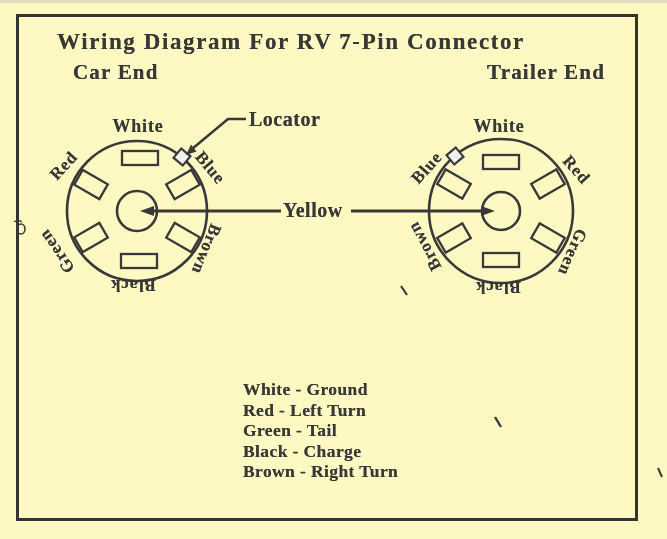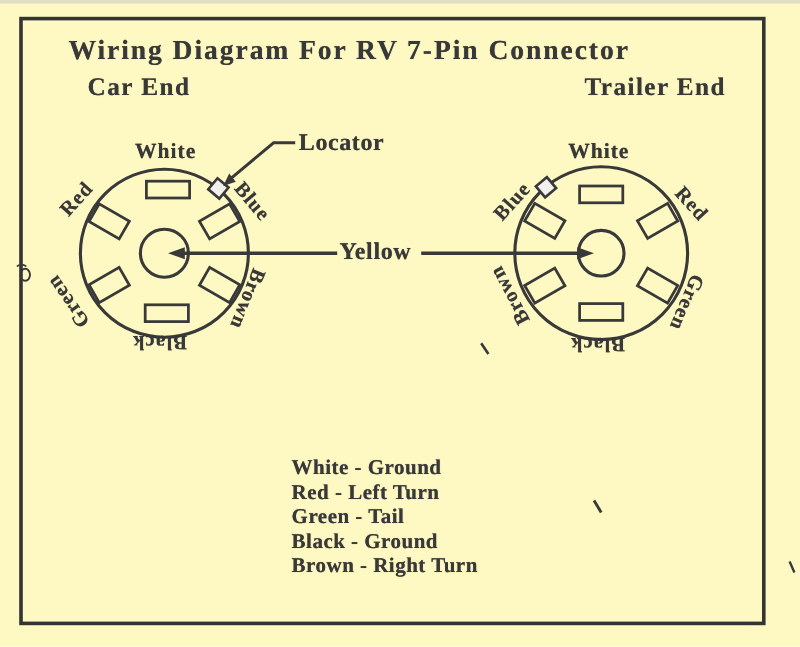--- a/index.html
+++ b/index.html
@@ -117,17 +117,17 @@
   <div class="pin-label" style="left:576px;top:170px;--rot:48deg">Red</div>
   <div class="pin-label" style="left:572px;top:252px;--rot:113deg">Green</div>
   <div class="pin-label" style="left:498px;top:287px;--rot:180deg">Black</div>
   <div class="pin-label" style="left:425px;top:246px;--rot:-118deg">Brown</div>
   <div class="pin-label" style="left:427px;top:168px;--rot:-48deg">Blue</div>
 
   <div class="legend">
     <div class="legend-line">White - Ground</div>
     <div class="legend-line">Red - Left Turn</div>
     <div class="legend-line">Green - Tail</div>
-    <div class="legend-line">Black - Ground</div>
+    <div class="legend-line">Black - Charge</div>
     <div class="legend-line">Brown - Right Turn</div>
   </div>
 
 </div>
 
 </body></html>

